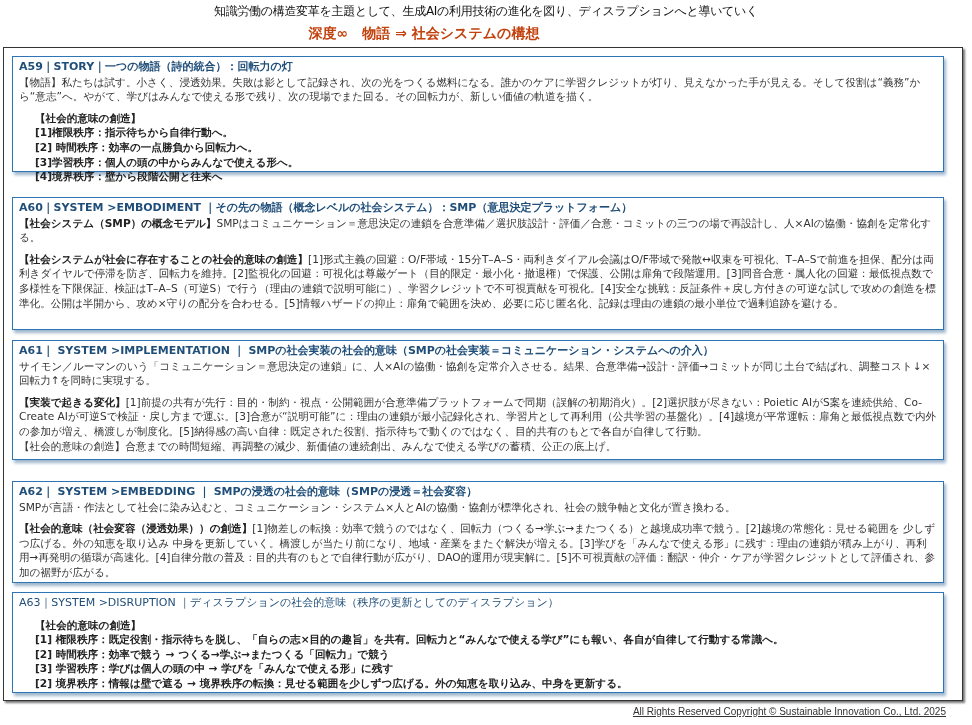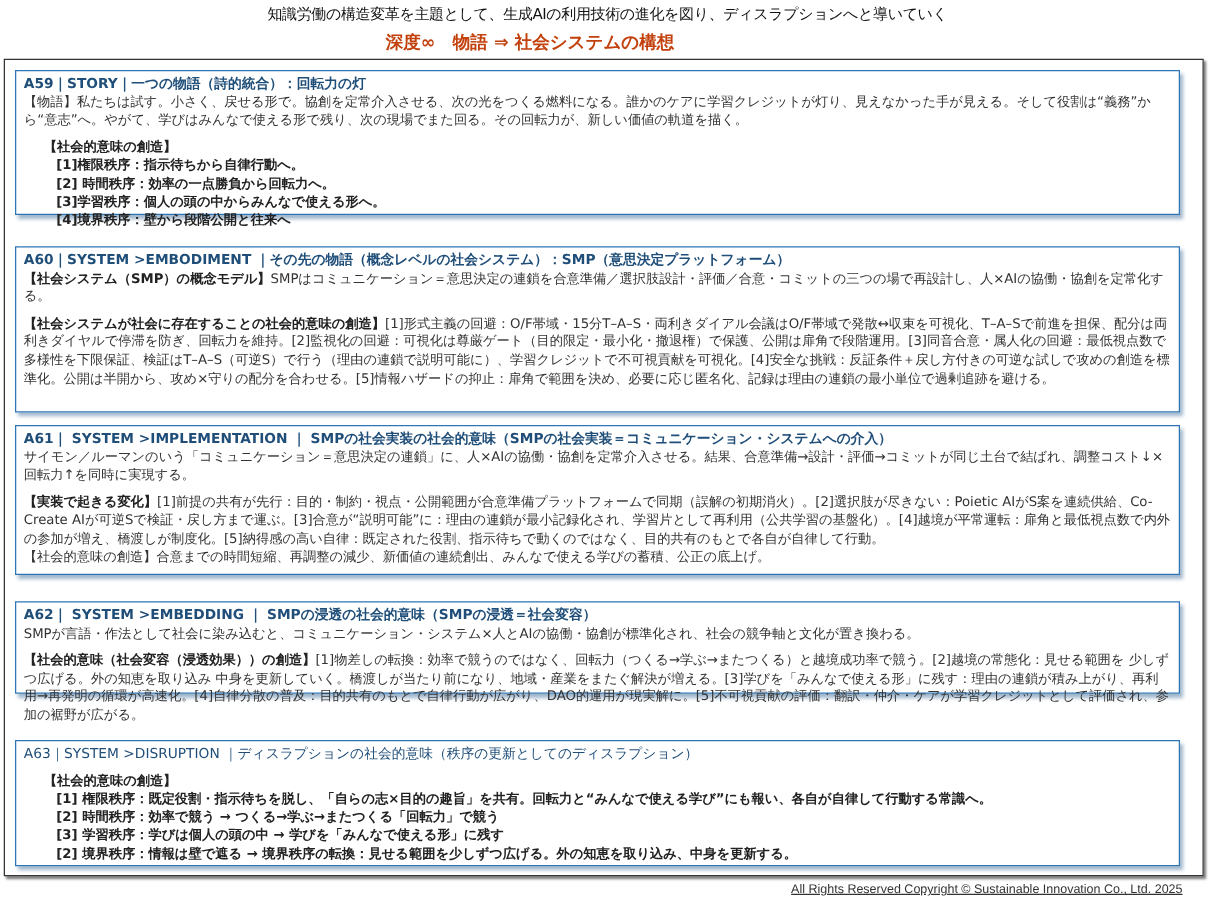--- a/index.html
+++ b/index.html
@@ -13,36 +13,36 @@
            border:1.5px solid #333; box-shadow:2px 2px 2px #777; background:#fff; }
   .card { position:absolute; left:8px; width:932px; border:1.5px solid #2e75b6;
           box-shadow:2px 3px 3px #9fb6cc; background:#fff; padding:3px 6px;
           box-sizing:border-box; font-size:10.6px; line-height:14.6px; color:#333; }
   .card .head { font-weight:bold; color:#1f4e79; font-size:11px; white-space:nowrap; overflow:hidden; }
   .card .head.light { font-weight:normal; }
   .card p { margin:0; }
   .gap { height:7px; }
   .b { font-weight:bold; color:#222; }
   .list { margin-left:16px; }
-  .list .li { margin-left:10px; font-weight:bold; color:#222; }
+  .list .li { font-weight:bold; color:#222; }
   .list .lh { font-weight:bold; color:#222; }
   .footer { position:absolute; right:26px; top:706px; font-family:"Liberation Sans", sans-serif;
             font-size:10px; color:#333;text-decoration:underline; }
 </style>
 </head>
 <body>
 
 <div class="top-title">知識労働の構造変革を主題として、生成AIの利用技術の進化を図り、ディスラプションへと導いていく</div>
 <div class="sub-title">深度∞　物語 ⇒ 社会システムの構想</div>
 
 <div class="frame">
 
   <div class="card" style="top:8px;height:116px;">
     <div class="head">A59｜STORY｜一つの物語（詩的統合）：回転力の灯</div>
-    <p>【物語】私たちは試す。小さく、戻せる形で。協創を定常介入させる、次の光をつくる燃料になる。誰かのケアに学習クレジットが灯り、見えなかった手が見える。そして役割は“義務”から“意志”へ。やがて、学びはみんなで使える形で残り、次の現場でまた回る。その回転力が、新しい価値の軌道を描く。</p>
+    <p>【物語】私たちは試す。小さく、浸透効果。失敗は影として記録され、次の光をつくる燃料になる。誰かのケアに学習クレジットが灯り、見えなかった手が見える。そして役割は“義務”から“意志”へ。やがて、学びはみんなで使える形で残り、次の現場でまた回る。その回転力が、新しい価値の軌道を描く。</p>
     <div class="gap"></div>
     <div class="list">
       <div class="lh">【社会的意味の創造】</div>
       <div class="li">[1]権限秩序：指示待ちから自律行動へ。</div>
       <div class="li">[2] 時間秩序：効率の一点勝負から回転力へ。</div>
       <div class="li">[3]学習秩序：個人の頭の中からみんなで使える形へ。</div>
       <div class="li">[4]境界秩序：壁から段階公開と往来へ</div>
     </div>
   </div>
 
@@ -54,21 +54,21 @@
   </div>
 
   <div class="card" style="top:292px;height:120px;">
     <div class="head">A61｜ SYSTEM &gt;IMPLEMENTATION ｜ SMPの社会実装の社会的意味（SMPの社会実装＝コミュニケーション・システムへの介入）</div>
     <p>サイモン／ルーマンのいう「コミュニケーション＝意思決定の連鎖」に、人×AIの協働・協創を定常介入させる。結果、合意準備→設計・評価→コミットが同じ土台で結ばれ、調整コスト↓×回転力↑を同時に実現する。</p>
     <div class="gap"></div>
     <p><span class="b">【実装で起きる変化】</span><span>[1]前提の共有が先行：目的・制約・視点・公開範囲が合意準備プラットフォームで同期（誤解の初期消火）。[2]選択肢が尽きない：Poietic AIがS案を連続供給、Co-Create AIが可逆Sで検証・戻し方まで運ぶ。[3]合意が“説明可能”に：理由の連鎖が最小記録化され、学習片として再利用（公共学習の基盤化）。[4]越境が平常運転：扉角と最低視点数で内外の参加が増え、橋渡しが制度化。[5]納得感の高い自律：既定された役割、指示待ちで動くのではなく、目的共有のもとで各自が自律して行動。</span></p>
     <p>【社会的意味の創造】合意までの時間短縮、再調整の減少、新価値の連続創出、みんなで使える学びの蓄積、公正の底上げ。</p>
   </div>
 
-  <div class="card" style="top:433px;height:74px;">
+  <div class="card" style="top:433px;height:102px;">
     <div class="head">A62｜ SYSTEM &gt;EMBEDDING ｜ SMPの浸透の社会的意味（SMPの浸透＝社会変容）</div>
     <p>SMPが言語・作法として社会に染み込むと、コミュニケーション・システム×人とAIの協働・協創が標準化され、社会の競争軸と文化が置き換わる。</p>
     <div class="gap"></div>
     <p><span class="b">【社会的意味（社会変容（浸透効果））の創造】</span><span>[1]物差しの転換：効率で競うのではなく、回転力（つくる→学ぶ→またつくる）と越境成功率で競う。[2]越境の常態化：見せる範囲を 少しずつ広げる。外の知恵を取り込み 中身を更新していく。橋渡しが当たり前になり、地域・産業をまたぐ解決が増える。[3]学びを「みんなで使える形」に残す：理由の連鎖が積み上がり、再利用→再発明の循環が高速化。[4]自律分散の普及：目的共有のもとで自律行動が広がり、DAO的運用が現実解に。[5]不可視貢献の評価：翻訳・仲介・ケアが学習クレジットとして評価され、参加の裾野が広がる。</span></p>
   </div>
 
   <div class="card" style="top:544px;height:101px;">
     <div class="head light">A63｜SYSTEM &gt;DISRUPTION ｜ディスラプションの社会的意味（秩序の更新としてのディスラプション）</div>
     <div class="gap"></div>
     <div class="list">

